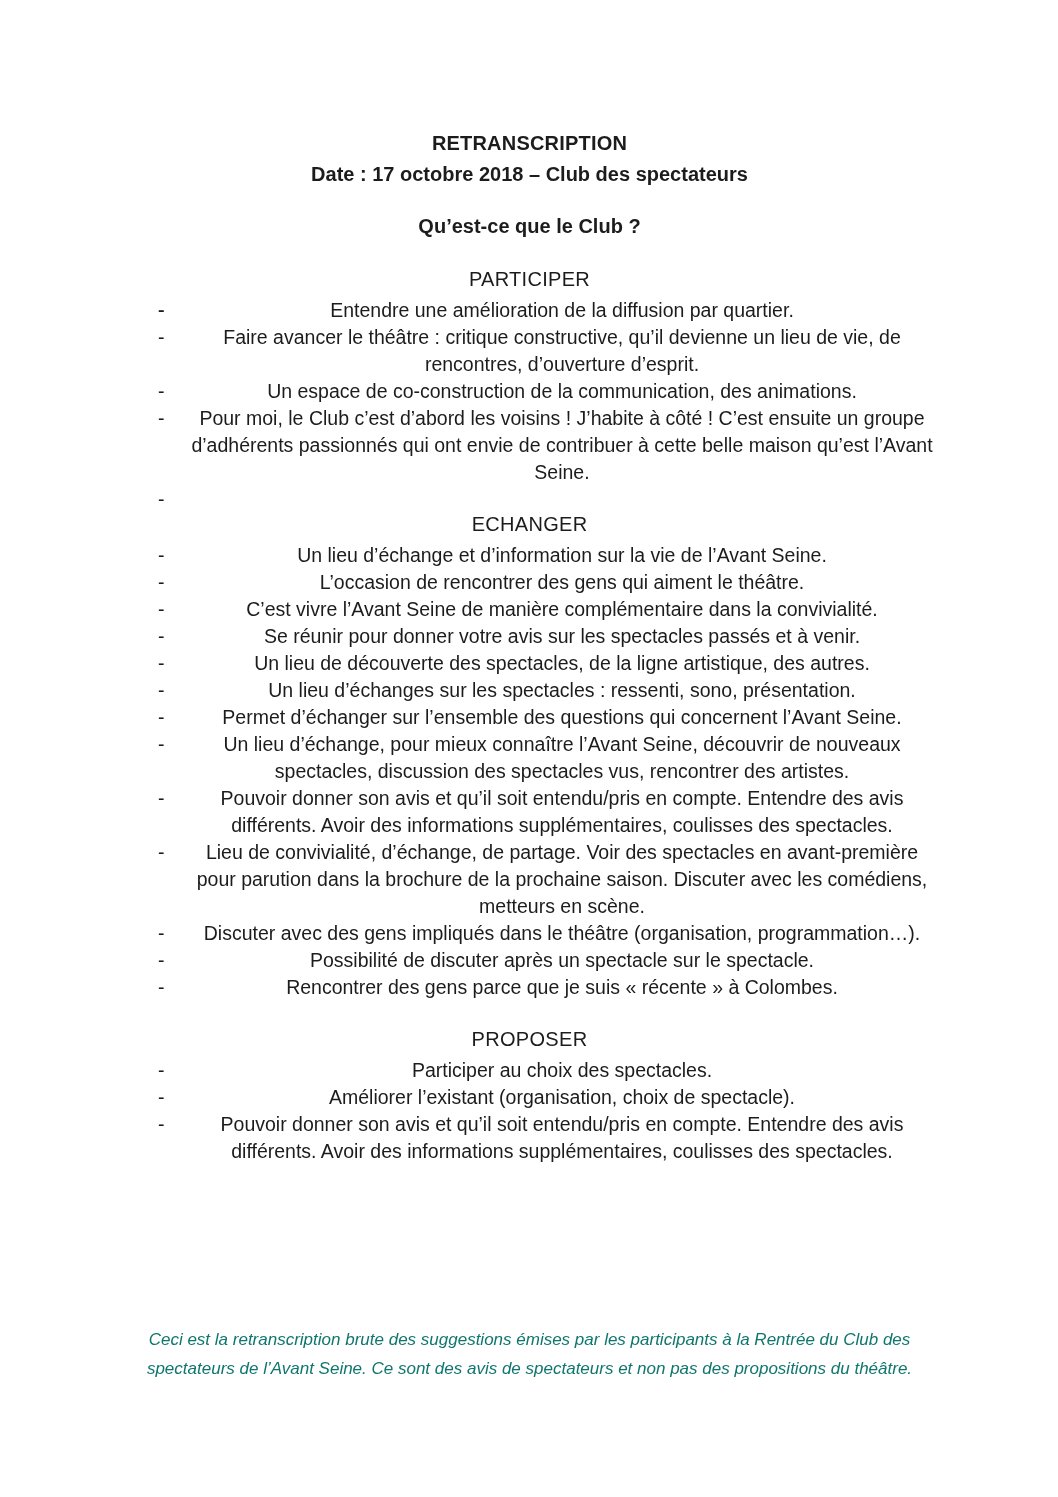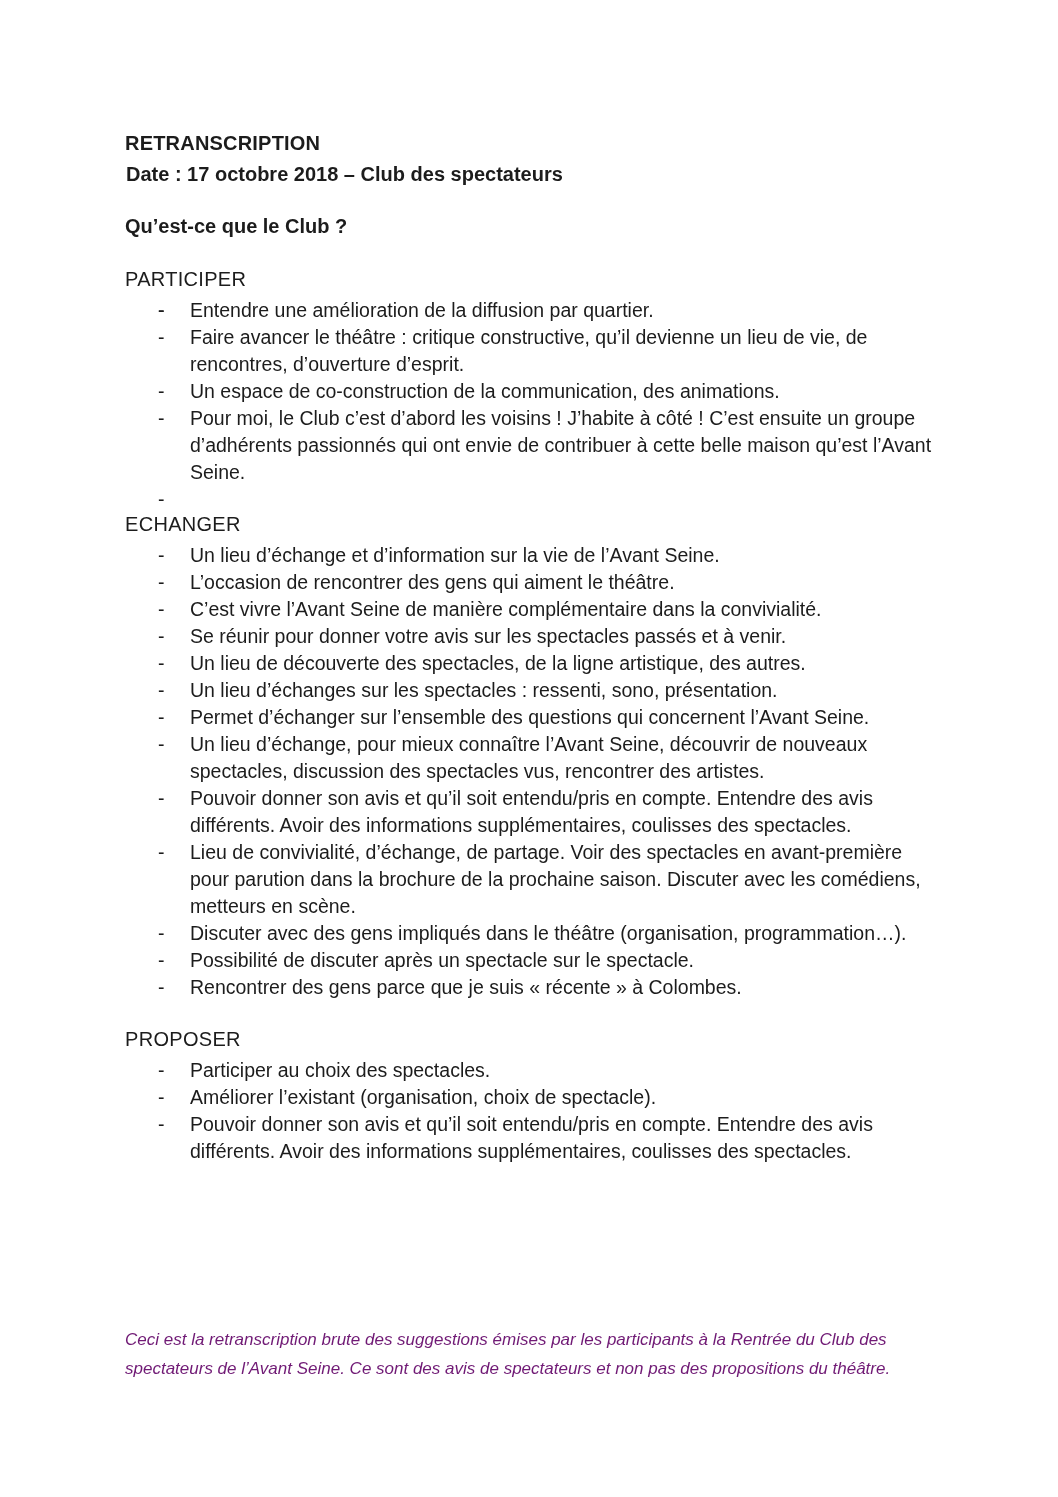--- a/index.html
+++ b/index.html
@@ -14,20 +14,21 @@
     color: #1c1c1c;
     -webkit-font-smoothing: antialiased;
   }
   .page {
     box-sizing: border-box;
     width: 1058px;
     height: 1497px;
     padding: 128px 124px 0 125px;
     background: #ffffff;
     overflow: hidden;
+    text-align: center;
   }
   .doc-title {
     font-size: 20px;
     line-height: 30px;
     font-weight: bold;
     margin: 0;
     letter-spacing: 0.2px;
   }
   .doc-dateline {
     font-size: 20px;
@@ -66,21 +67,21 @@
     top: 0;
   }
   .doc-footer {
     margin-top: 160px;
   }
   .doc-footer p {
     margin: 0;
     font-style: italic;
     font-size: 17px;
     line-height: 29px;
-    color: #701a75;
+    color: #0f766e;
   }
 </style>
 </head>
 <body>
 
 <div class="page">
 
   <header>
     <h1 class="doc-title">RETRANSCRIPTION</h1>
     <p class="doc-dateline">Date : 17 octobre 2018 – Club des spectateurs</p>

